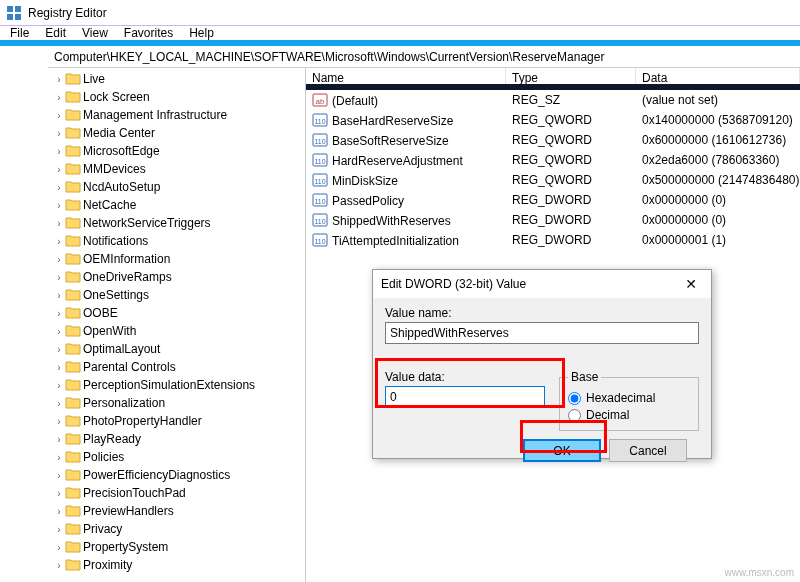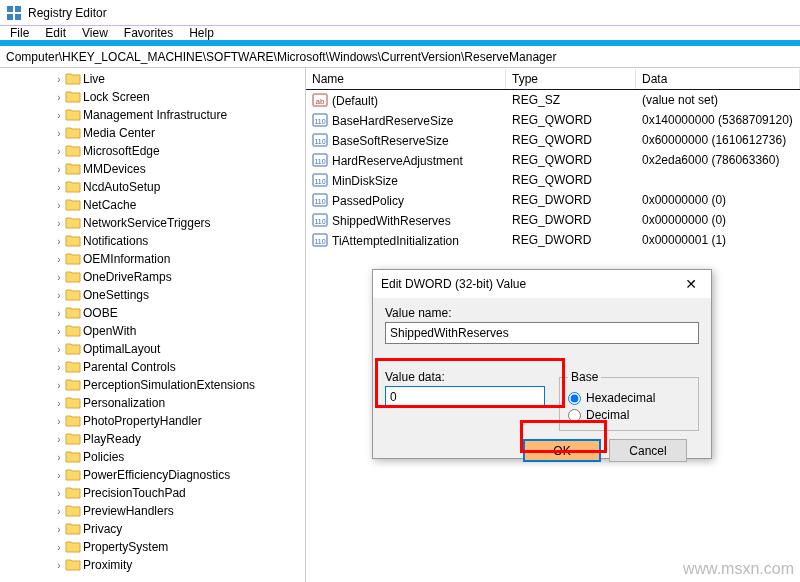--- a/index.html
+++ b/index.html
@@ -1,29 +1,29 @@
 <!DOCTYPE html>
 <html><head>
   <meta charset="utf-8">
   <style>
     * { box-sizing: border-box; margin: 0; padding: 0; font-family: 'Segoe UI', Tahoma, sans-serif; }
     body { width: 800px; height: 582px; background: #fff; font-size: 12px; overflow: hidden; position: relative; }
     .titlebar { height: 26px; display: flex; align-items: center; padding: 0 6px; background: #fff; border-bottom: 1px solid #c4b5fd; }
     .titlebar .icon { width: 16px; height: 16px; margin-right: 6px; }
     .menubar { height: 20px; display: flex; align-items: center; padding: 0 2px; border-bottom: 6px solid #0ea5e9; }
     .menubar span { padding: 2px 8px; cursor: pointer; }
-    .pathbar { height: 22px; padding: 2px 6px; border-bottom: 1px solid #ccc; line-height: 18px; }
+    .pathbar { height: 22px; padding: 2px 6px; border-bottom: 1px solid #ccc; line-height: 18px; margin-left: 48px; }
     .workspace { display: flex; height: calc(582px - 26px - 20px - 22px); }
     .tree { width: 306px; border-right: 1px solid #ccc; overflow: hidden; padding-top: 2px; }
     .tree-row { display: flex; align-items: center; height: 18px; padding-left: 53px; white-space: nowrap; }
     .tree-row .arrow { width: 12px; display: inline-block; color: #666; font-size: 10px; text-align: center; }
     .tree-row .folder { width: 16px; height: 14px; display: inline-block; margin-right: 2px; }
     .tree-row .folder svg { display: block; }
     .list { flex: 1; position: relative; }
-    .list-header { display: flex; height: 22px; border-bottom: 1px solid #0f172a; align-items: center; }
+    .list-header { display: flex; height: 22px; border-bottom: 6px solid #0f172a; }
     .list-header > div { padding: 3px 6px; border-right: 1px solid #e5e5e5; }
     .col-name { width: 200px; }
     .col-type { width: 130px; }
     .col-data { flex: 1; }
     .list-row { display: flex; height: 20px; align-items: center; }
     .list-row .cell-name { width: 200px; padding-left: 6px; display: flex; align-items: flex-end; }
     .list-row .cell-type { width: 130px; padding-left: 6px; }
     .list-row .cell-data { flex: 1; padding-left: 6px; white-space: nowrap; overflow: hidden; }
     .val-icon { width: 16px; height: 16px; margin-right: 4px; }
     .dialog { position: absolute; left: 372px; top: 269px; width: 340px; height: 190px; background: #f0f0f0; border: 1px solid #999; box-shadow: 2px 2px 8px rgba(0,0,0,0.3); }
@@ -34,25 +34,25 @@
     .dlg-field { width: 100%; height: 22px; border: 1px solid #7a7a7a; background: #fff; padding: 2px 4px; font-family: inherit; font-size: 12px; }
     .dlg-row2 { display: flex; margin-top: 26px; gap: 14px; }
     .dlg-valdata { width: 160px; }
     .dlg-base { flex: 1; padding-top: 0; }
     .dlg-fieldset { border: 1px solid #bbb; padding: 4px 11px 8px 8px; }
     .dlg-fieldset legend { padding: 0 3px; }
     .dlg-radio { display: flex; align-items: center; margin-top: 3px; }
     .dlg-radio input { margin-right: 5px; }
     .dlg-buttons { display: flex; justify-content: flex-end; gap: 8px; padding: 8px 12px 0 12px; }
     .dlg-btn { width: 78px; height: 23px; border: 1px solid #adadad; background: #e1e1e1; cursor: pointer; font-family: inherit; font-size: 12px; }
-    .dlg-btn.ok { border: 2px solid #0078d7; background: #fdba74; }
+    .dlg-btn.ok { border: 2px solid #0078d7; background: #7dd3fc; }
     .highlight-red { border: 3px solid #ff0000; position: absolute; pointer-events: none; }
     .hlr1 { left: 375px; top: 358px; width: 190px; height: 50px; }
     .hlr2 { left: 520px; top: 420px; width: 87px; height: 33px; }
-    .watermark { position: absolute; right: 6px; bottom: 4px; color: #bbb; font-size: 16px; }
+    .watermark { position: absolute; right: 6px; bottom: 4px; color: #bbb; font-size: 10px; }
   </style>
 </head>
 <body>
 
 <div class="titlebar">
   <span class="icon">
     <svg width="16" height="16" viewBox="0 0 16 16">
         <rect x="1" y="1" width="6" height="6" fill="#3b82c4"></rect>
         <rect x="9" y="1" width="6" height="6" fill="#3b82c4"></rect>
         <rect x="1" y="9" width="6" height="6" fill="#3b82c4"></rect>
@@ -380,20 +380,21 @@
         </div>
         <div class="list-row">
           <div class="cell-name">
             <span class="val-icon"><svg width="16" height="16" viewBox="0 0 16 16">
                 <rect x="1" y="2" width="14" height="12" rx="1" fill="#fff" stroke="#3b6bb5"></rect>
                 <text x="8" y="12" font-size="7" text-anchor="middle" fill="#3b6bb5">110</text>
               </svg></span>
             <span>MinDiskSize</span>
           </div>
           <div class="cell-type">REG_QWORD</div>
+          <div class="cell-data">0x500000000 (21474836480)</div>
         </div>
         <div class="list-row">
           <div class="cell-name">
             <span class="val-icon"><svg width="16" height="16" viewBox="0 0 16 16">
                 <rect x="1" y="2" width="14" height="12" rx="1" fill="#fff" stroke="#3b6bb5"></rect>
                 <text x="8" y="12" font-size="7" text-anchor="middle" fill="#3b6bb5">110</text>
               </svg></span>
             <span>PassedPolicy</span>
           </div>
           <div class="cell-type">REG_DWORD</div>

